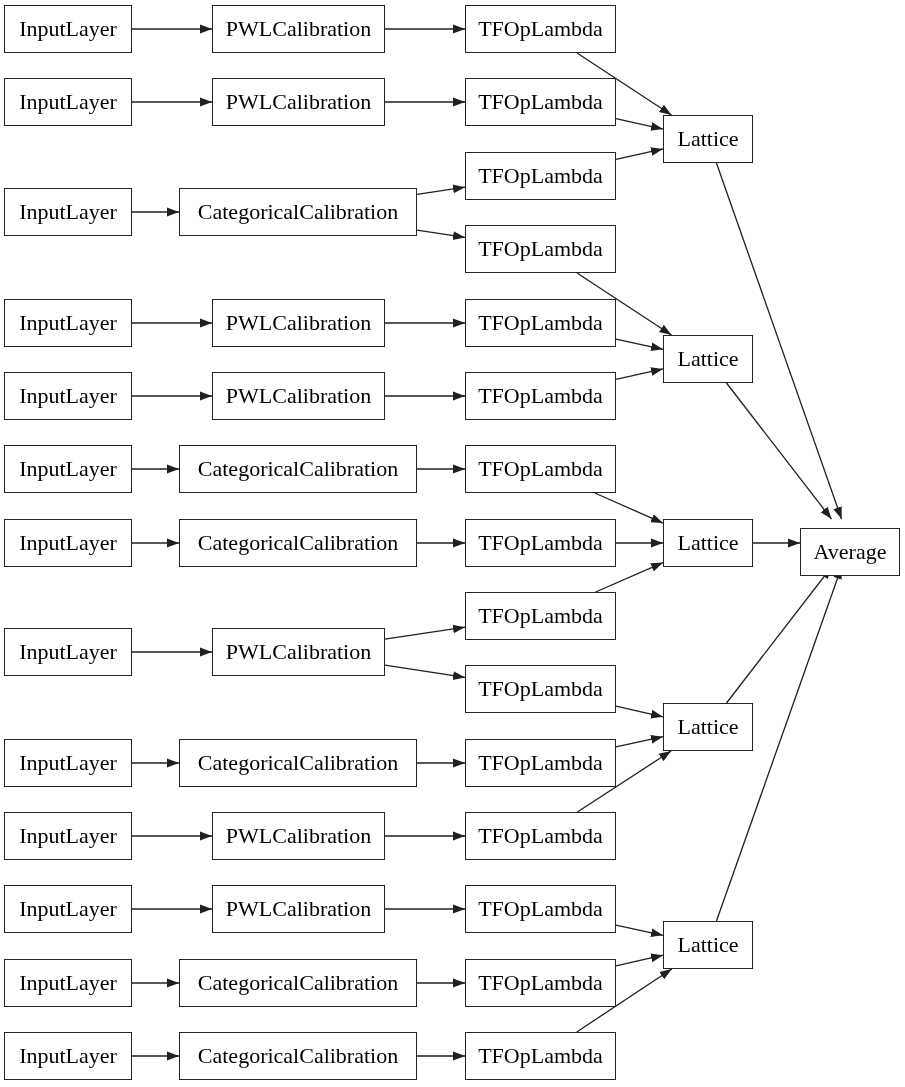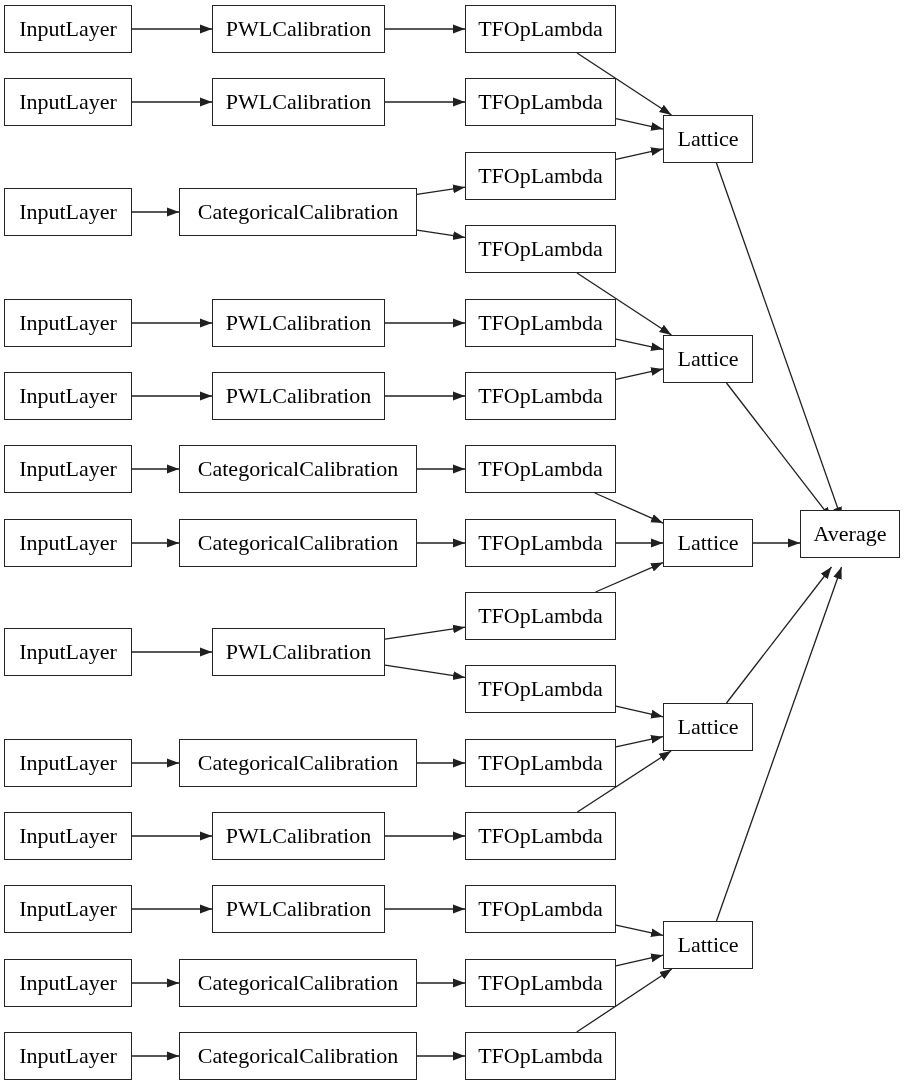--- a/index.html
+++ b/index.html
@@ -218,17 +218,17 @@
       </div>
       <div class="node" style="left: 663px; top: 519px; width: 90px; height: 48px;">
         <span>Lattice</span>
       </div>
       <div class="node" style="left: 663px; top: 703px; width: 90px; height: 48px;">
         <span>Lattice</span>
       </div>
       <div class="node" style="left: 663px; top: 921px; width: 90px; height: 48px;">
         <span>Lattice</span>
       </div>
-      <div class="node" style="left: 800px; top: 510px; width: 100px; height: 48px;">
+      <div class="node" style="left: 800px; top: 528px; width: 100px; height: 48px;">
         <span>Average</span>
       </div>
     </div>
 </div>
 
 </body></html>

